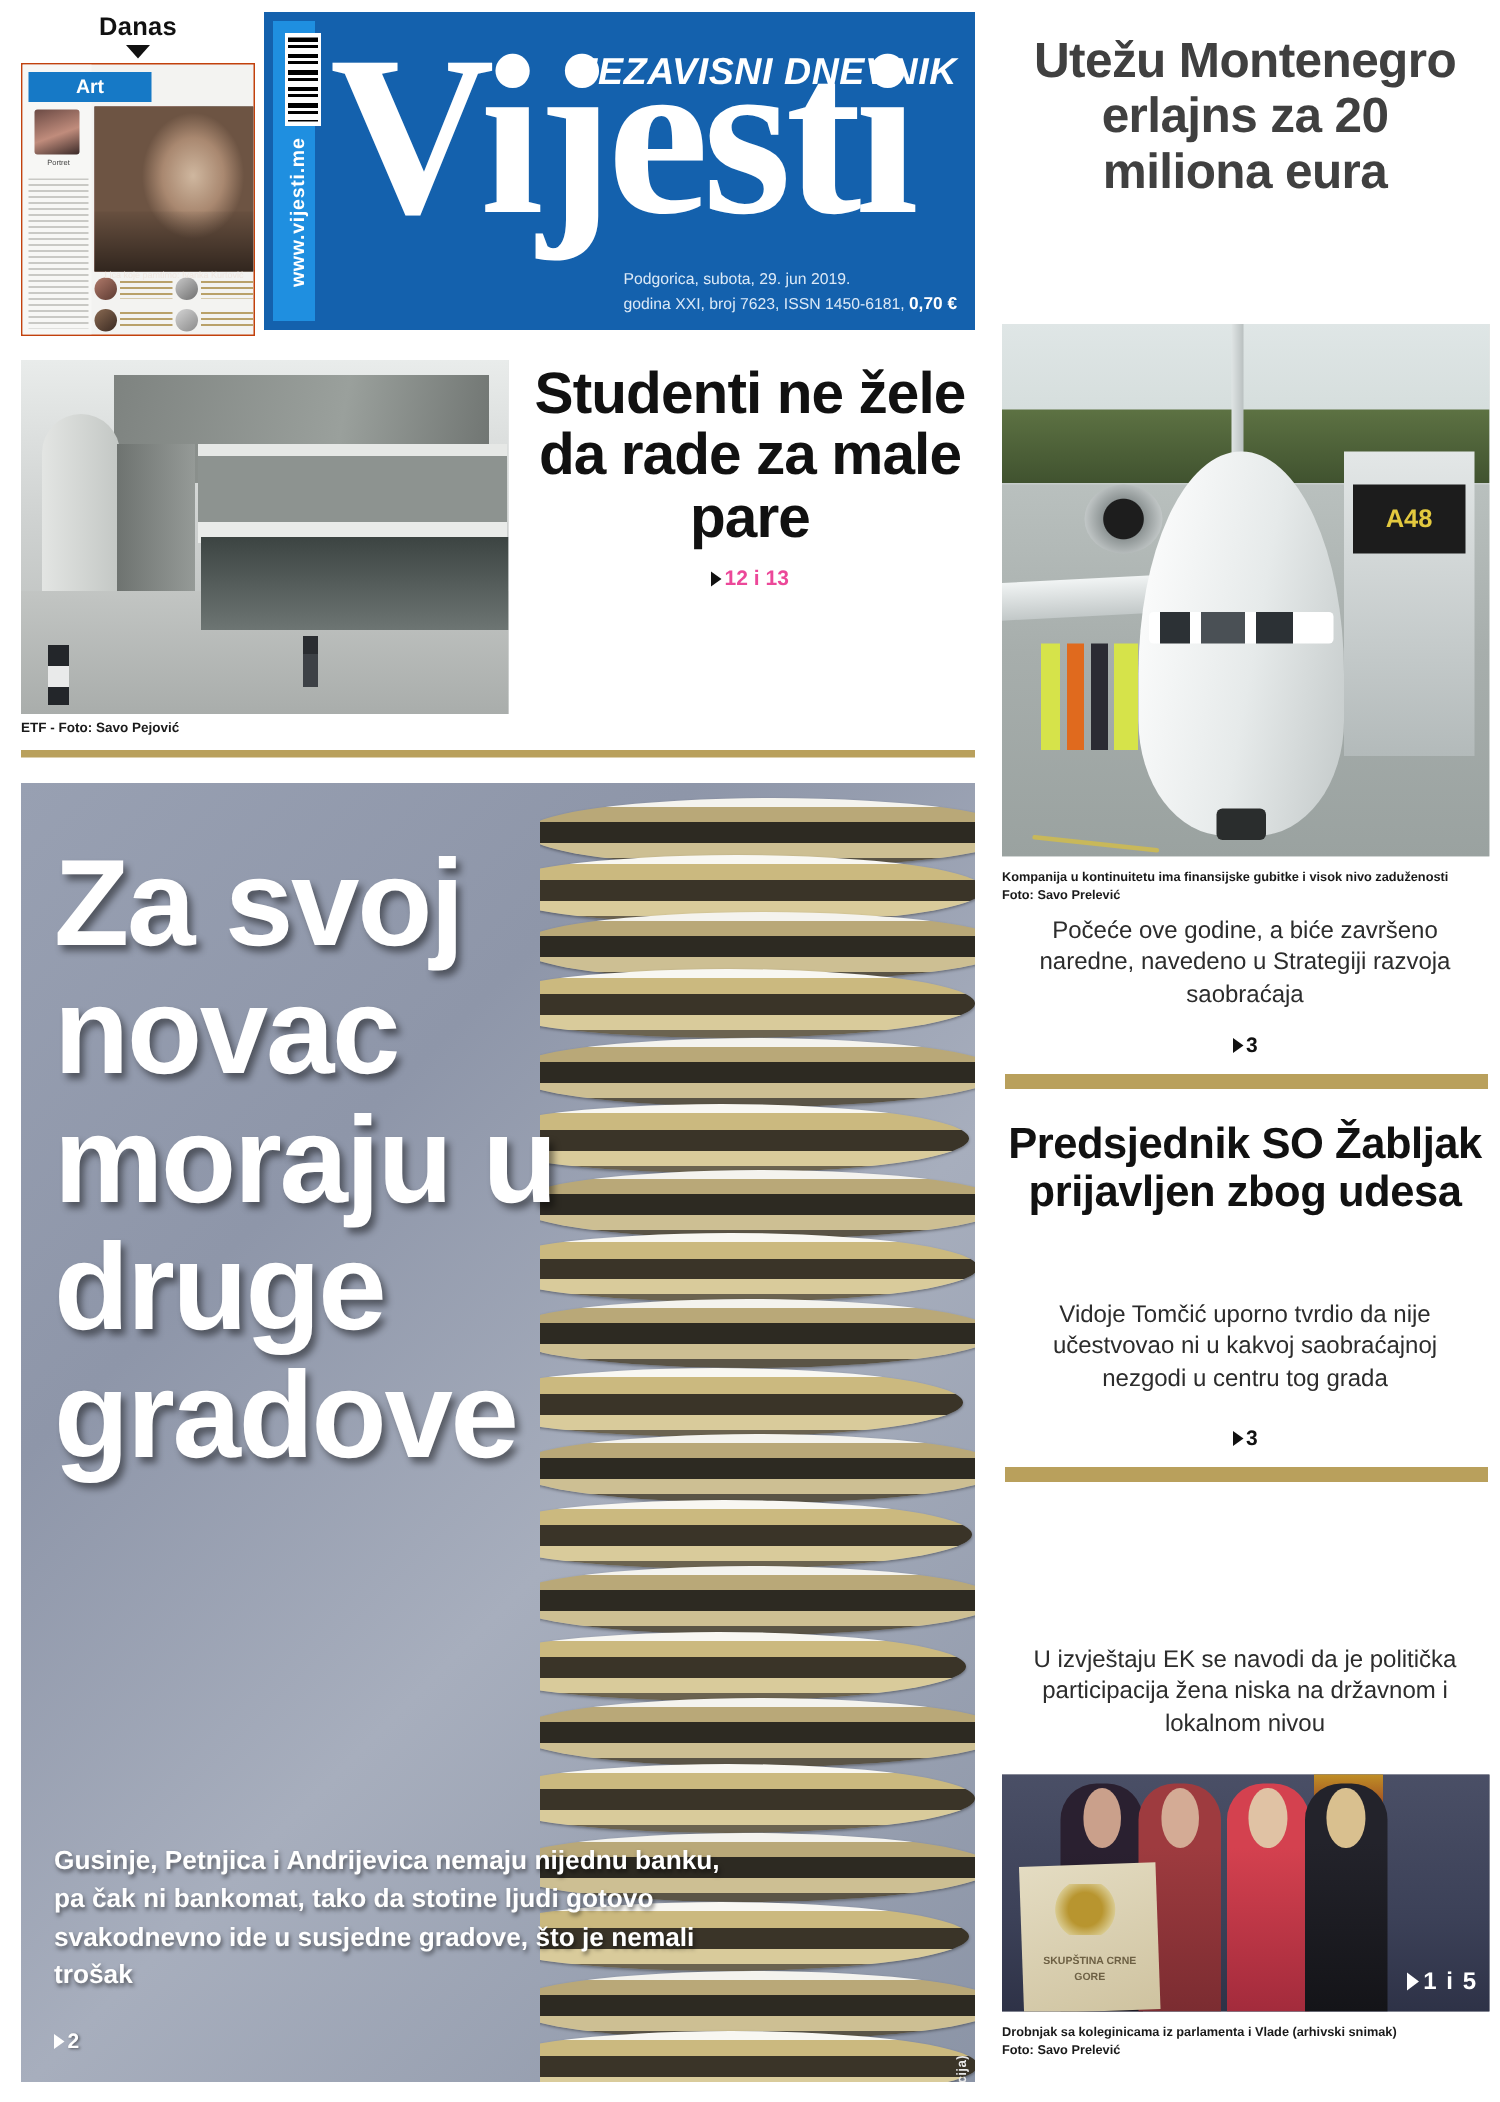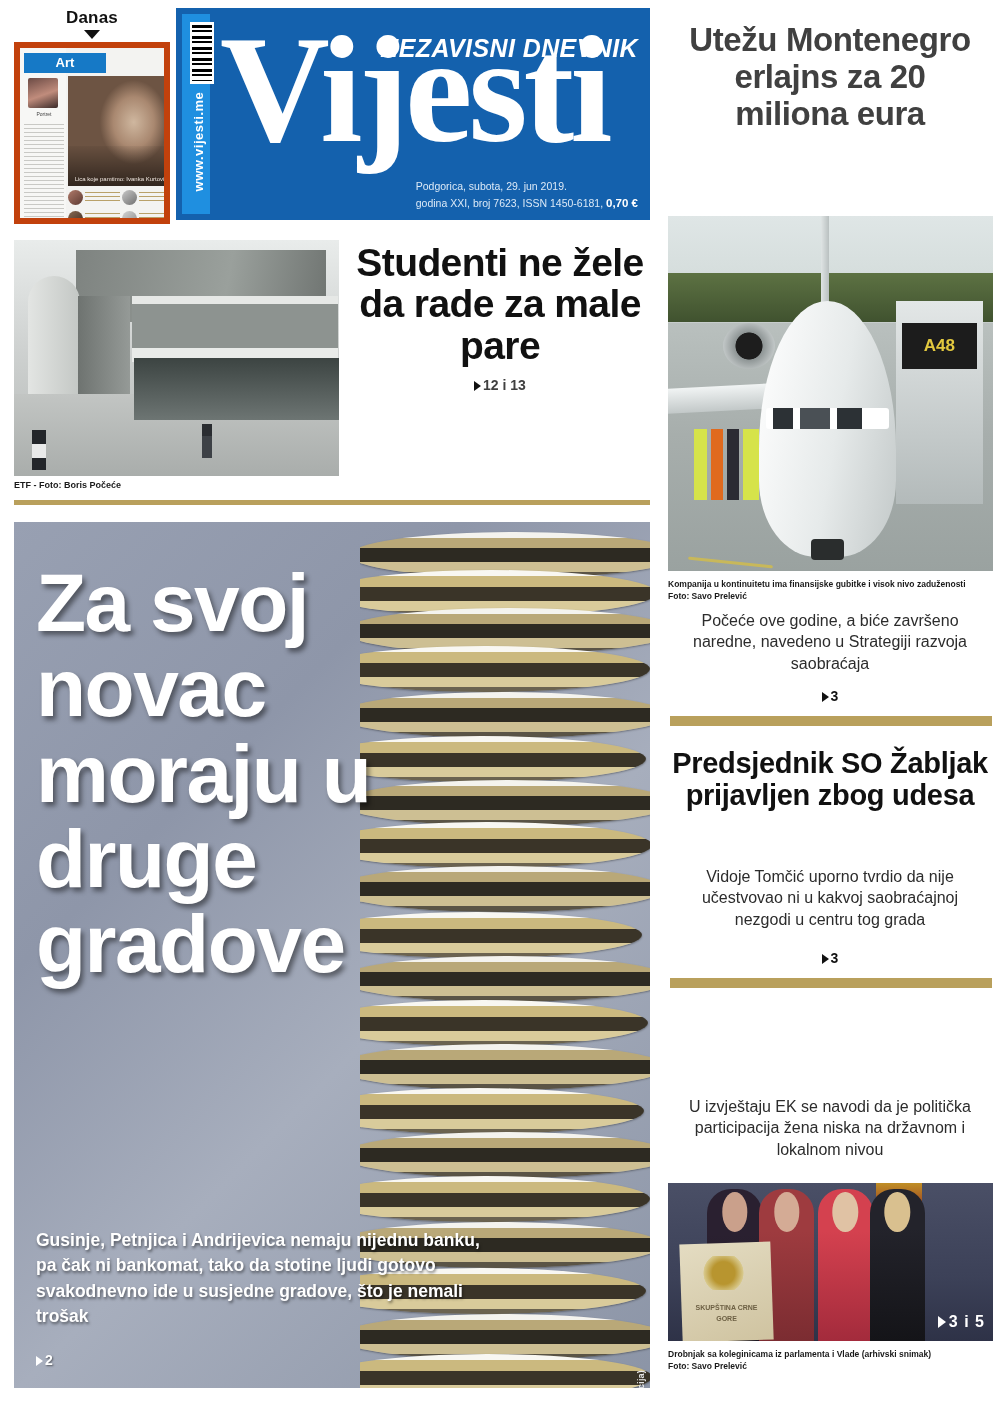--- a/index.html
+++ b/index.html
@@ -16,21 +16,21 @@
   .topband { position: absolute; left: 0; top: 0; width: 660px; height: 228px; background: #fff; }
 
   
   .danas-wrap { position: absolute; left: 14px; top: 8px; width: 156px; height: 218px; }
   .danas-title { text-align: center; font-weight: bold; font-size: 17px; color: #111;
                  letter-spacing: .2px; font-family: "Liberation Sans", sans-serif; }
   .danas-arrow { width: 0; height: 0; margin: 2px auto 3px auto;
                  border-left: 8px solid transparent; border-right: 8px solid transparent;
                  border-top: 9px solid #111; }
   .danas-thumb { position: relative; width: 156px; height: 182px; background: #f3f3f1;
-                 border: 6px solid #c2410c; overflow: hidden; }
+                 border: 1px solid #c2410c; overflow: hidden; }
   .dt-left { position: absolute; left: 0; top: 0; width: 46px; height: 100%; background: #f7f7f5; }
   .dt-artbadge { position: absolute; left: 4px; top: 5px; width: 82px; height: 20px;
                  background: #1679c6; color: #fff; font-weight: bold; font-size: 13px;
                  text-align: center; line-height: 20px; }
   .dt-smallface { position: absolute; left: 8px; top: 30px; width: 30px; height: 30px;
                   background: linear-gradient(160deg,#6b4a44,#c08c7c 55%,#3a2a28); border-radius: 2px; }
   .dt-smalllabel { position: absolute; left: 4px; top: 63px; width: 40px; text-align: center;
                    font-size: 5px; color: #444; }
   .dt-coltext { position: absolute; left: 4px; top: 76px; width: 40px; height: 100px;
     background: repeating-linear-gradient(180deg,#c9c9c5 0 1px,transparent 1px 4px); }
@@ -97,21 +97,21 @@
             background: linear-gradient(180deg,#23262a 0 14px,#e9eaea 14px 28px,#23262a 28px 40px); }
   .etf-p2 { position: absolute; left: 188px; bottom: 18px; width: 10px; height: 34px;
             background: linear-gradient(180deg,#2a2d31 0 12px,#3d4146 12px 34px); }
   .etf-caption { position: absolute; left: 14px; top: 480px; width: 330px;
                  font-size: 9px; color: #1a1a1a; font-weight: bold; }
 
   .studenti { position: absolute; left: 350px; top: 242px; width: 300px; text-align: center; }
   .studenti h2 { font-size: 39px; line-height: 1.06; font-weight: bold; color: #111;
                  letter-spacing: -.6px; }
   .studenti .lead { margin-top: 12px; font-size: 16.5px; line-height: 1.32; color: #2c2c2c; }
-  .pagelink { margin-top: 11px; font-size: 14px; font-weight: bold; color: #404040; }
+  .pagelink { margin-top: 11px; font-size: 14px; font-weight: bold; color: #ec4899; }
   .pagelink .tri { display: inline-block; width: 0; height: 0; margin-right: 2px;
                    border-top: 5px solid transparent; border-bottom: 5px solid transparent;
                    border-left: 7px solid #111; vertical-align: -1px; }
 
   .gold-rule { position: absolute; background: #b9a05c; }
 
   
   .lead-story { position: absolute; left: 14px; top: 522px; width: 636px; height: 866px;
                 overflow: hidden; }
   .ls-bg { position: absolute; inset: 0;
@@ -276,21 +276,21 @@
     <div class="etf-sky"></div>
     <div class="etf-slab"></div>
     <div class="etf-slab2"></div>
     <div class="etf-tower"></div>
     <div class="etf-col"></div>
     <div class="etf-ground"></div>
     <div class="etf-entry"></div>
     <div class="etf-p1"></div>
     <div class="etf-p2"></div>
   </div>
-  <div class="etf-caption">ETF - Foto: Boris Počeće</div>
+  <div class="etf-caption">ETF - Foto: Savo Pejović</div>
 
   <div class="studenti">
     <h2>Studenti ne žele da rade za male pare</h2>
     <div class="pagelink"><span class="tri"></span><span>12 i 13</span></div>
   </div>
 
   <div class="gold-rule" style="left:14px; top:500px; width:636px; height:5px;"></div>
 
   <div class="lead-story">
     <div class="ls-bg"></div>
@@ -371,21 +371,21 @@
       </div>
     <div class="wp-p wp-p3">
         <span class="hd"></span>
       </div>
     <div class="wp-p wp-p4">
         <span class="hd"></span>
       </div>
     <div class="wp-podium"></div>
     <div class="wp-emblem"></div>
     <div class="wp-podtext">SKUPŠTINA CRNE GORE</div>
-    <div class="wp-pg"><span class="tri"></span><span>3 i 5</span></div>
+    <div class="wp-pg"><span class="tri"></span><span>1 i 5</span></div>
   </div>
 
   <div class="rc-caption" style="top:1348px;">
     <div>Drobnjak sa koleginicama iz parlamenta i Vlade (arhivski snimak)</div>
     <div>Foto: Savo Prelević</div>
   </div>
 
 </div>
 
 </body></html>

